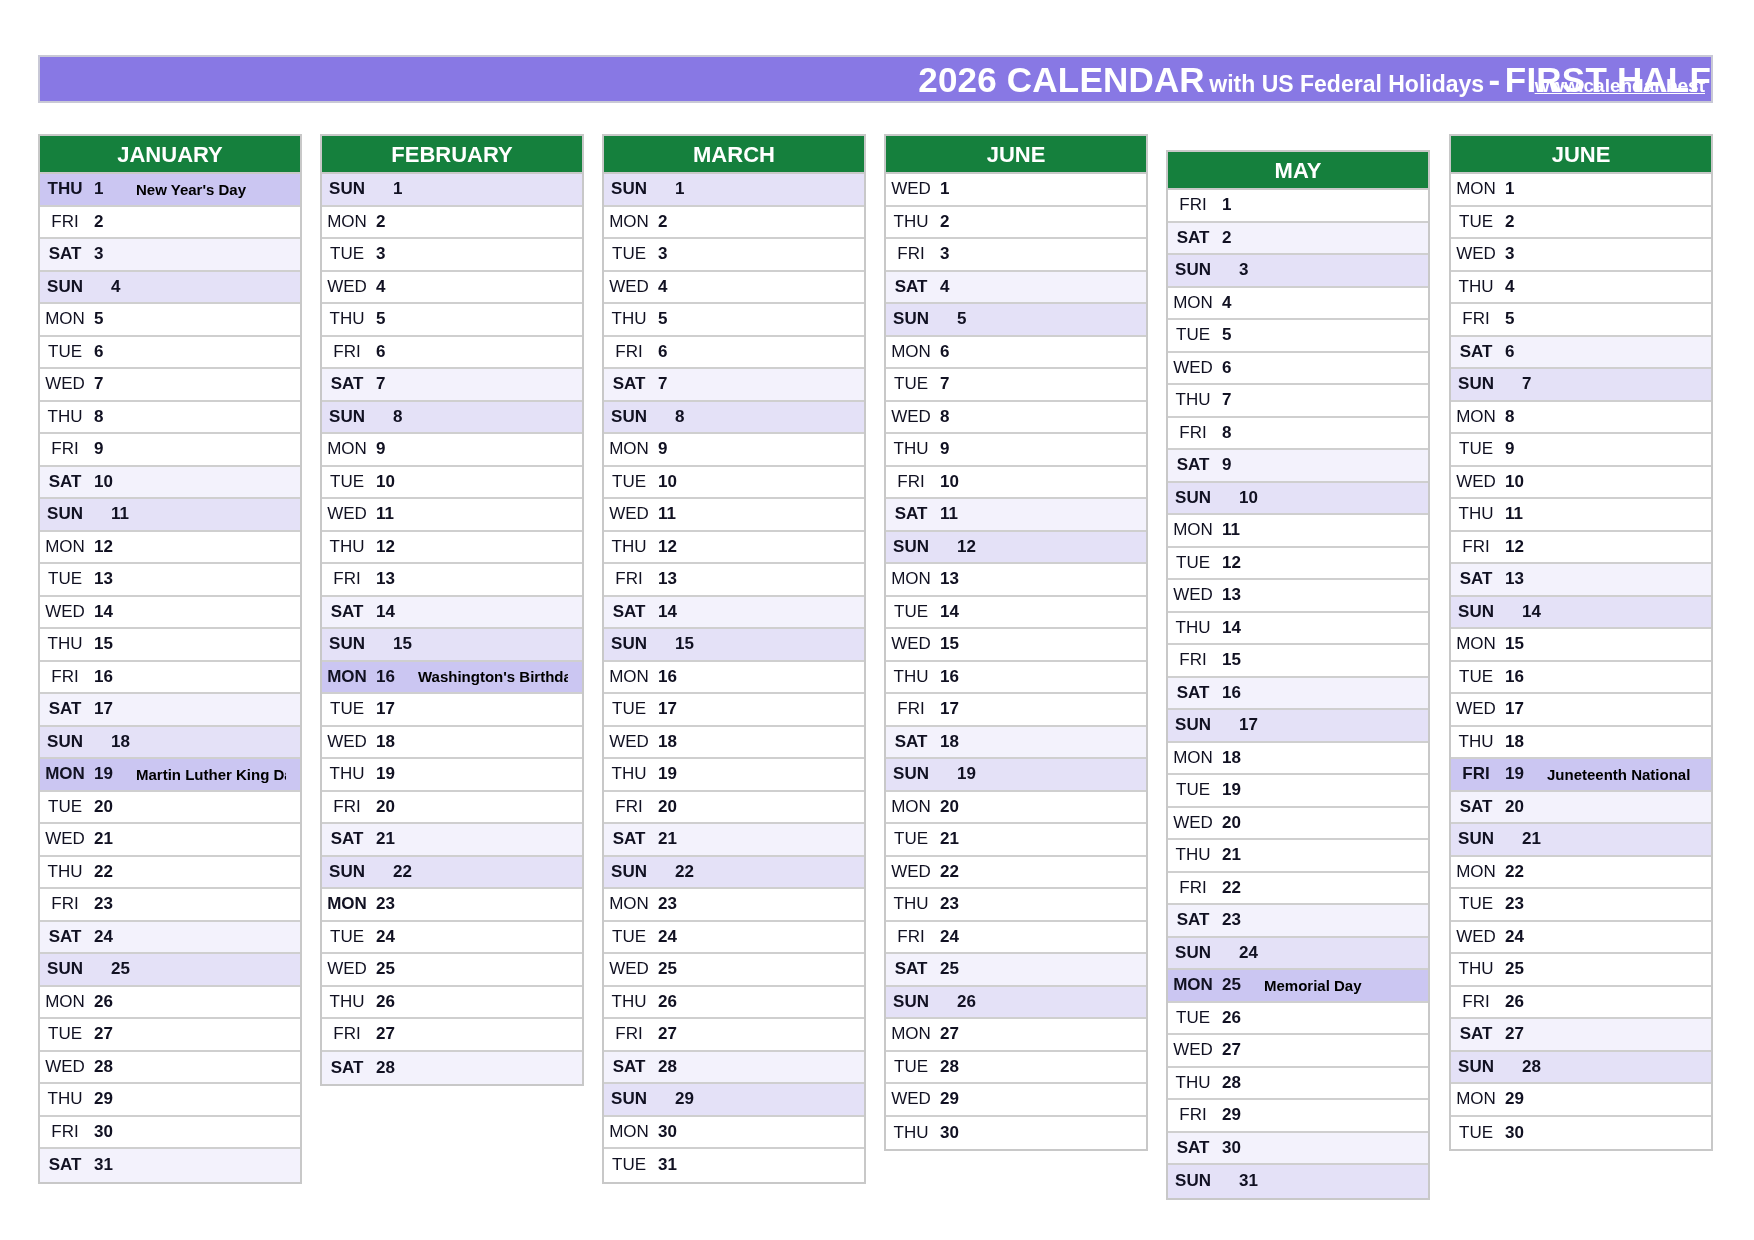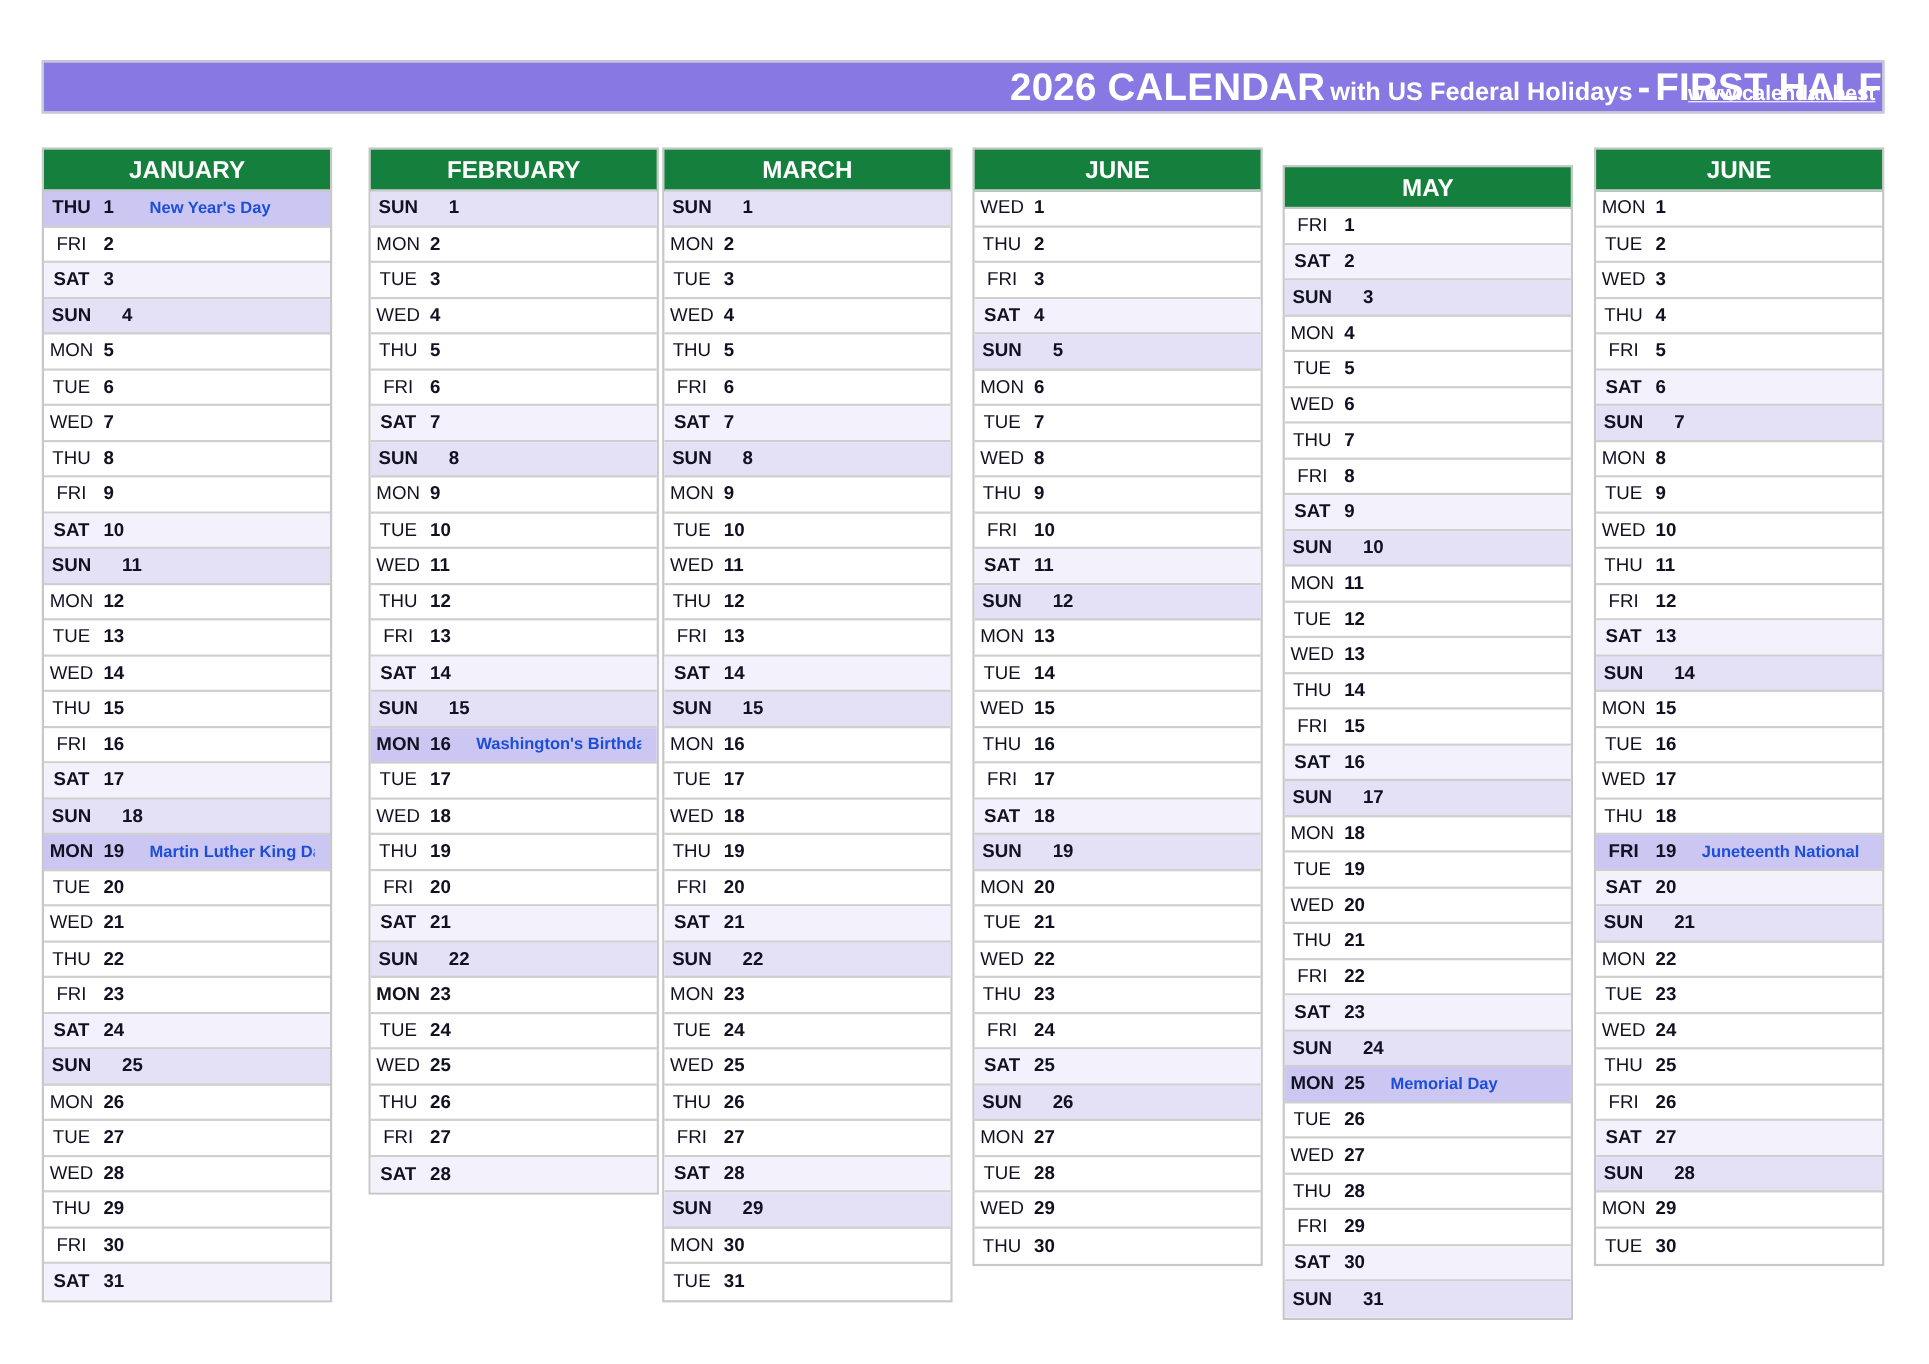--- a/index.html
+++ b/index.html
@@ -19,21 +19,21 @@
                   font-size:22px; text-align:center; line-height:38px;
                   border-bottom:2px solid #c8c8c8; box-sizing:border-box; }
   .row { height:32.5px; box-sizing:border-box; border-bottom:2px solid #cfcfcf;
          display:flex; align-items:center; font-size:17px; position:relative; white-space:nowrap; overflow:hidden; }
   .row:last-child { border-bottom:none; }
   .row.sat { background:#f3f2fc; }
   .row.sun { background:#e4e1f7;gap:17px; }
   .row.hol { background:#cbc6f2; }
   .wd { width:46px; text-align:center; flex:none; padding-left:2px; }
   .dn { width:30px; font-weight:bold; flex:none; padding-left:6px; }
-  .hn { font-weight:bold; font-size:15px; color:#1d4ed8; padding-left:12px; width:150px;
+  .hn { font-weight:bold; font-size:15px; color:#000000; padding-left:12px; width:150px;
         overflow:hidden; flex:none; }
   .bold .wd { font-weight:bold; }
 </style>
 </head>
 <body>
 
 <div class="title-bar">
   <div class="title">
     <span class="big">2026 CALENDAR</span>
     <span class="small">with US Federal Holidays</span>
@@ -166,21 +166,21 @@
       </div>
       <div class="row">
         <span class="wd">FRI</span>
         <span class="dn">30</span>
       </div>
       <div class="row sat bold">
         <span class="wd">SAT</span>
         <span class="dn">31</span>
       </div>
     </div>
-    <div class="month" style="left: 335px;">
+    <div class="month" style="left: 320px;">
       <div class="month-header">FEBRUARY</div>
       <div class="row sun bold">
         <span class="wd">SUN</span>
         <span class="dn">1</span>
       </div>
       <div class="row">
         <span class="wd">MON</span>
         <span class="dn">2</span>
       </div>
       <div class="row">

